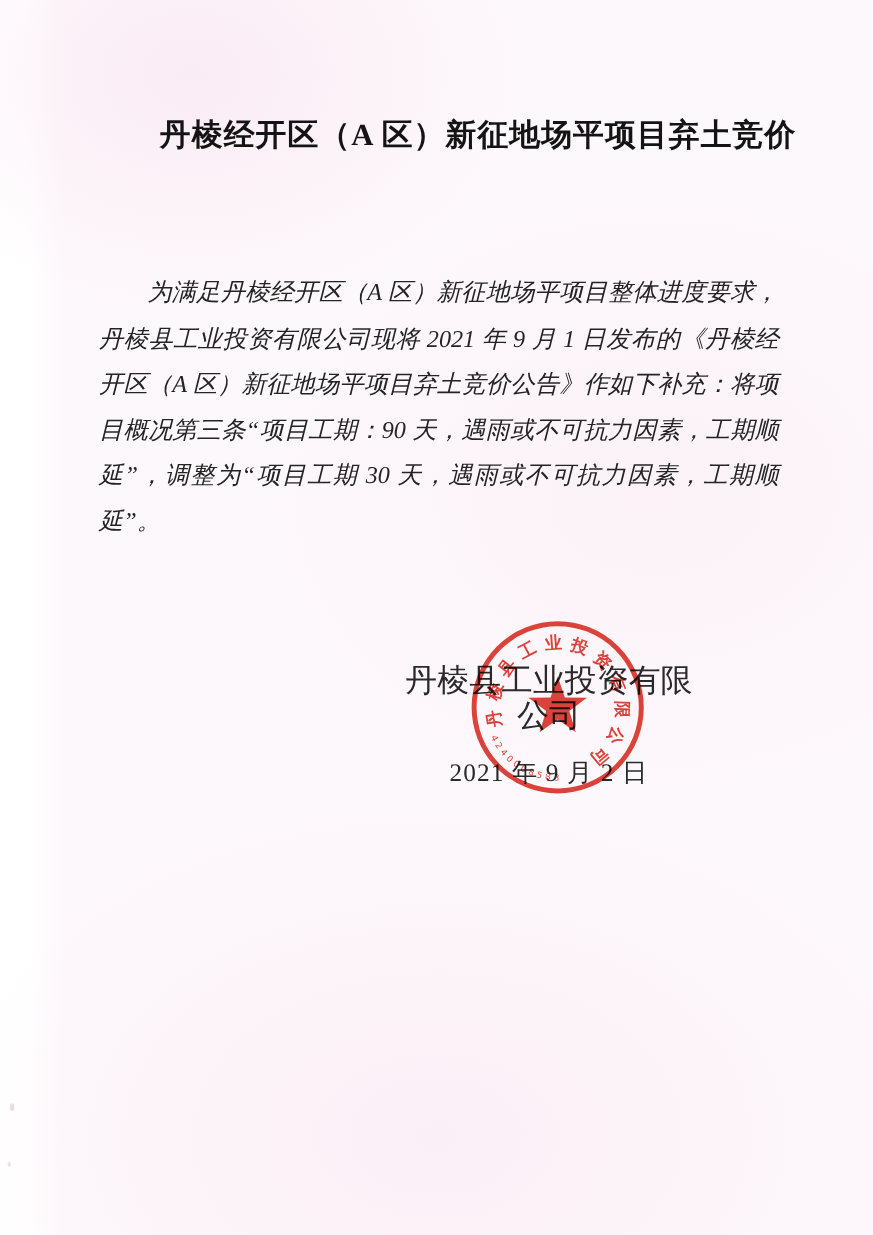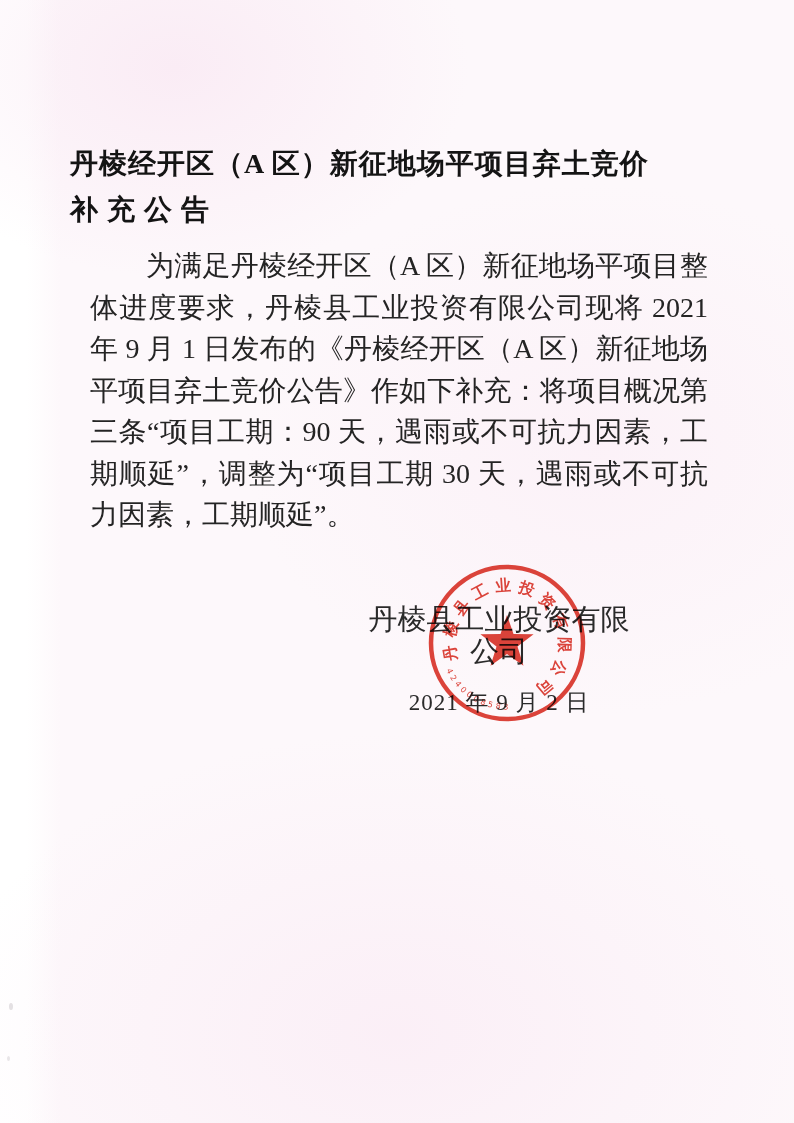--- a/index.html
+++ b/index.html
@@ -15,45 +15,45 @@
       radial-gradient(ellipse 420px 300px at 22% 6%, rgba(248,226,240,0.55), rgba(248,226,240,0) 70%),
       radial-gradient(ellipse 500px 380px at 75% 40%, rgba(250,234,244,0.45), rgba(250,234,244,0) 70%),
       radial-gradient(ellipse 600px 400px at 50% 92%, rgba(249,230,242,0.5), rgba(249,230,242,0) 75%),
       linear-gradient(90deg, #ffffff 0 26px, #fdf8fb 60px),
       #fdf9fc;
     color: #1f1f1f;
   }
   .title-block {
     position: absolute;
     top: 104px; left: 70px; right: 70px;
-    text-align: left;
+    text-align: right;
     font-weight: bold;
     color: #141414;
-    margin-top: 40px;
   }
   .title-line1 {
     font-size: 28px;
     line-height: 40px;
     letter-spacing: 1px;
   }
   .title-line2 {
     font-size: 28px;
     line-height: 40px;
     margin-top: 6px;
     letter-spacing: 9px;
   }
   .body-text {
     position: absolute;
     top: 245px; left: 90px;
     width: 618px;
-    font-size: 28px;
+    font-size: 22px;
     line-height: 41.5px;
     text-align: justify;
     word-break: break-all;
     color: #242424;
+    font-style: italic;
   }
   .body-text p { margin: 0; text-indent: 2em; }
   .sign-block {
     position: absolute;
     left: 368px; top: 603px;
     width: 262px;
     text-align: center;
     color: #2a2a2a;
   }
   .signature-line { font-size: 29px; line-height: 32px; }
@@ -73,21 +73,20 @@
   .speck-1 { left: 9px; top: 1003px; width: 4px; height: 7px; opacity: 0.5; }
   .speck-2 { left: 7px; top: 1056px; width: 3px; height: 5px; opacity: 0.4; }
 </style>
 </head>
 <body>
 
 <div class="page">
 
   <div class="title-block">
     <div class="title-line1">丹棱经开区（A 区）新征地场平项目弃土竞价</div>
-    <div class="title-line2">补充公告</div>
   </div>
 
   <div class="body-text">
     <p>为满足丹棱经开区（A 区）新征地场平项目整体进度要求，丹棱县工业投资有限公司现将 2021 年 9 月 1 日发布的《丹棱经开区（A 区）新征地场平项目弃土竞价公告》作如下补充：将项目概况第三条“项目工期：90 天，遇雨或不可抗力因素，工期顺延”，调整为“项目工期 30 天，遇雨或不可抗力因素，工期顺延”。</p>
   </div>
 
   <div class="sign-block">
     <div class="signature-line">丹棱县工业投资有限公司</div>
     <div class="date-line">2021 年 9 月 2 日</div>
   </div>

